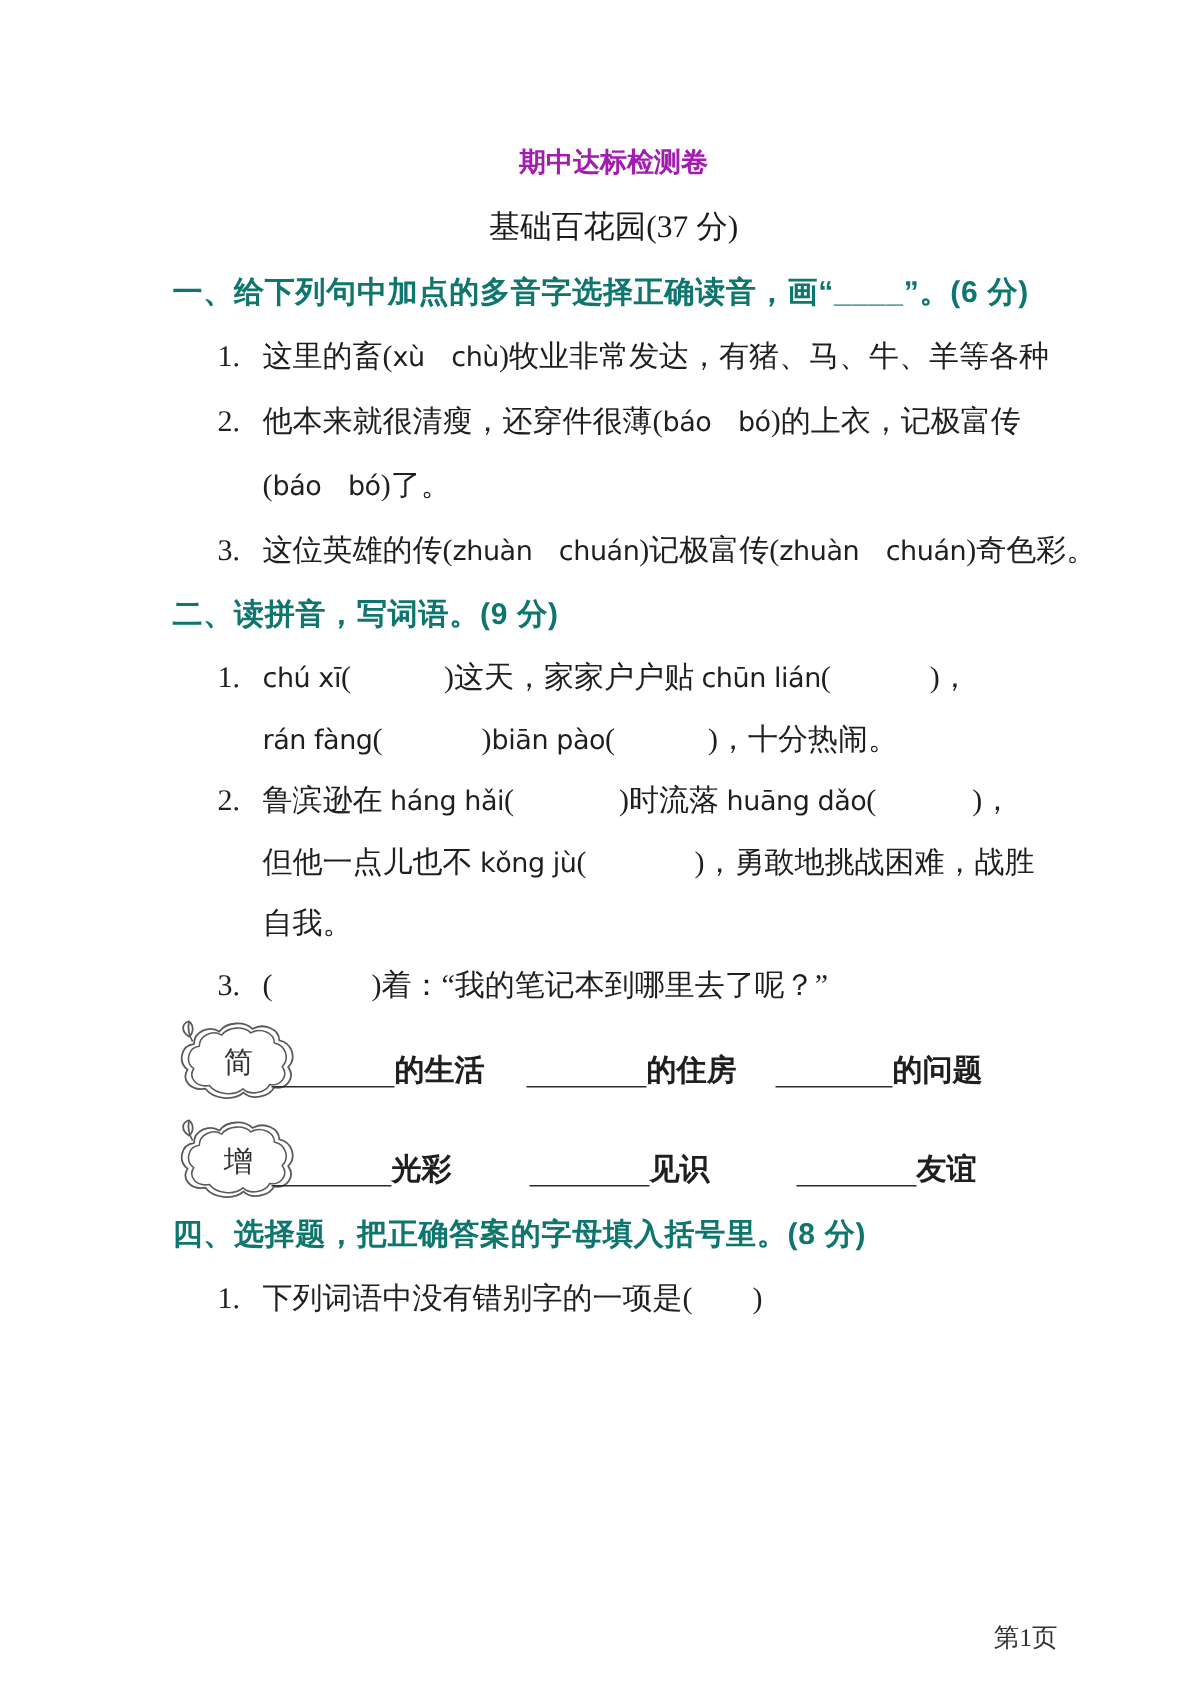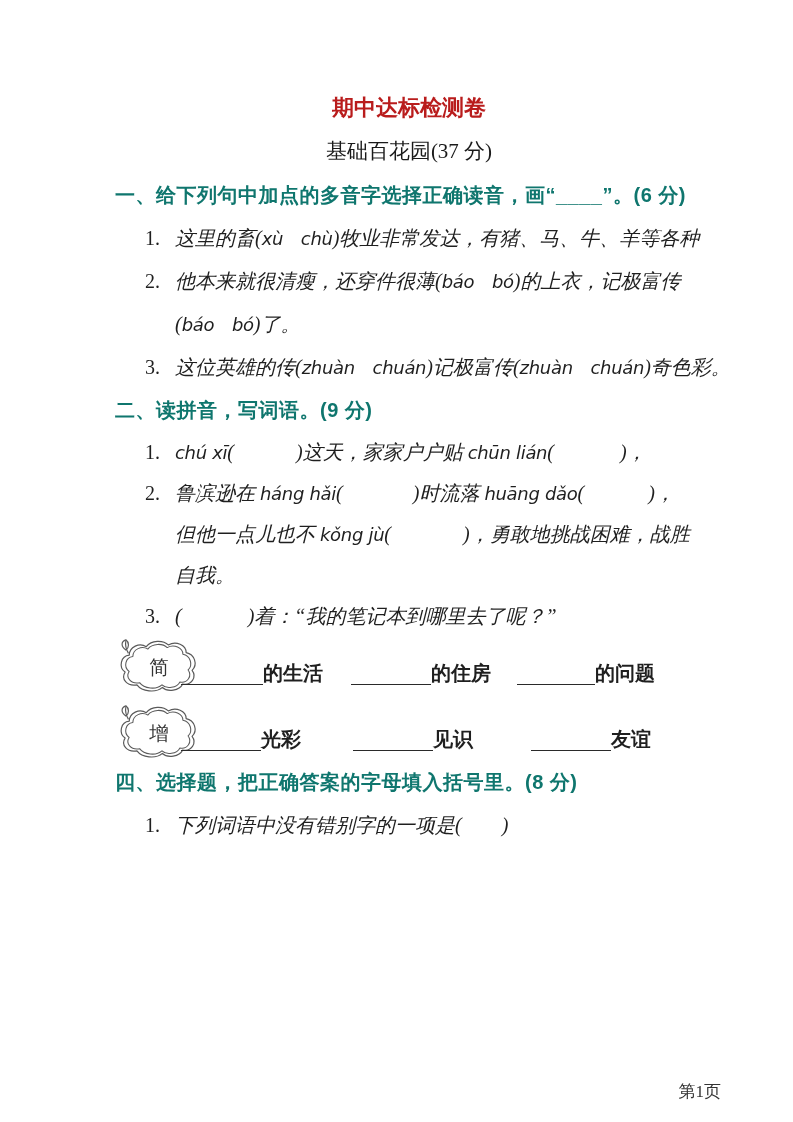--- a/index.html
+++ b/index.html
@@ -9,22 +9,22 @@
     background:#ffffff;
     color:#1f1f1f;
     font-family:"Liberation Serif", serif;
     overflow:hidden;
   }
   .content{padding:96px 90px 0 115px;}
   .title{
     text-align:center;
     font-family:"Liberation Sans", sans-serif;
     font-weight:bold;
-    font-size:22px;line-height:24px;
-    color:#b91c1c;
+    font-size:18px;line-height:24px;
+    color:#a21caf;
   }
   .subtitle{
     text-align:center;
     font-size:21px;line-height:30px;
     margin-top:16px;
     color:#1a1a1a;
   }
   .sec-heading{
     font-family:"Liberation Sans", sans-serif;
     font-weight:bold;
@@ -33,21 +33,21 @@
     letter-spacing:0.5px;
     white-space:pre-wrap;
   }
   .sec1-head{margin-top:8px;}
   .item{display:flex;margin-left:30px;}
   .item-num{
     flex:0 0 30px;
     font-size:20px;line-height:43px;
   }
   .tight .item-num{line-height:41px;}
-  .item-body{flex:1;min-width:0;font-style:italic;}
+  .item-body{flex:1;min-width:0;}
   .line{
     font-size:20px;line-height:43px;
     white-space:pre;
   }
   .tight .line{line-height:41px;}
   .seg-cn{font-family:"Liberation Serif", serif;}
   .seg-py{
     font-family:"DejaVu Sans", sans-serif;
     font-size:18px;
     letter-spacing:-0.3px;
@@ -63,21 +63,21 @@
     margin-left:2px;height:56px;margin-top:2px;
   }
   .bubble-row + .bubble-row{margin-top:10px;}
   .bubble{flex:0 0 auto;}
   .bubble-line{margin-left:-20px;margin-bottom:0px;font-weight:bold;}
   .bubble-char{
     font-family:"Liberation Serif", serif;
     font-size:23px;fill:#333;
   }
   .footer{
-    position:absolute;top:1080px;right:72px;
+    position:absolute;top:1080px;right:88px;
     font-size:17px;color:#333;
     font-family:"Liberation Serif", serif;
   }
 </style>
 </head>
 <body>
 
 <div class="page">
   <div class="content">
 
@@ -106,20 +106,21 @@
         </div>
       </div>
     </div>
 
     <div class="sec-heading">二、读拼音，写词语。(9 分)</div>
     <div class="tight">
       <div class="item">
         <div class="item-num">1.</div>
         <div class="item-body">
           <div class="line"><span class="seg-py">chú xī</span><span class="seg-cn">(</span><span class="seg-sp" style="width: 62px;"></span><span class="seg-cn">)这天，家家户户贴 </span><span class="seg-py">chūn lián</span><span class="seg-cn">(</span><span class="seg-sp" style="width: 66px;"></span><span class="seg-cn">)，</span></div>
+          <div class="line"><span class="seg-py">rán fàng</span><span class="seg-cn">(</span><span class="seg-sp" style="width: 66px;"></span><span class="seg-cn">)</span><span class="seg-py">biān pào</span><span class="seg-cn">(</span><span class="seg-sp" style="width: 62px;"></span><span class="seg-cn">)，十分热闹。</span></div>
         </div>
       </div>
       <div class="item">
         <div class="item-num">2.</div>
         <div class="item-body">
           <div class="line"><span class="seg-cn">鲁滨逊在 </span><span class="seg-py">háng hǎi</span><span class="seg-cn">(</span><span class="seg-sp" style="width: 70px;"></span><span class="seg-cn">)时流落 </span><span class="seg-py">huāng dǎo</span><span class="seg-cn">(</span><span class="seg-sp" style="width: 64px;"></span><span class="seg-cn">)，</span></div>
           <div class="line"><span class="seg-cn">但他一点儿也不 </span><span class="seg-py">kǒng jù</span><span class="seg-cn">(</span><span class="seg-sp" style="width: 72px;"></span><span class="seg-cn">)，勇敢地挑战困难，战胜</span></div>
           <div class="line"><span class="seg-cn">自我。</span></div>
         </div>
       </div>

